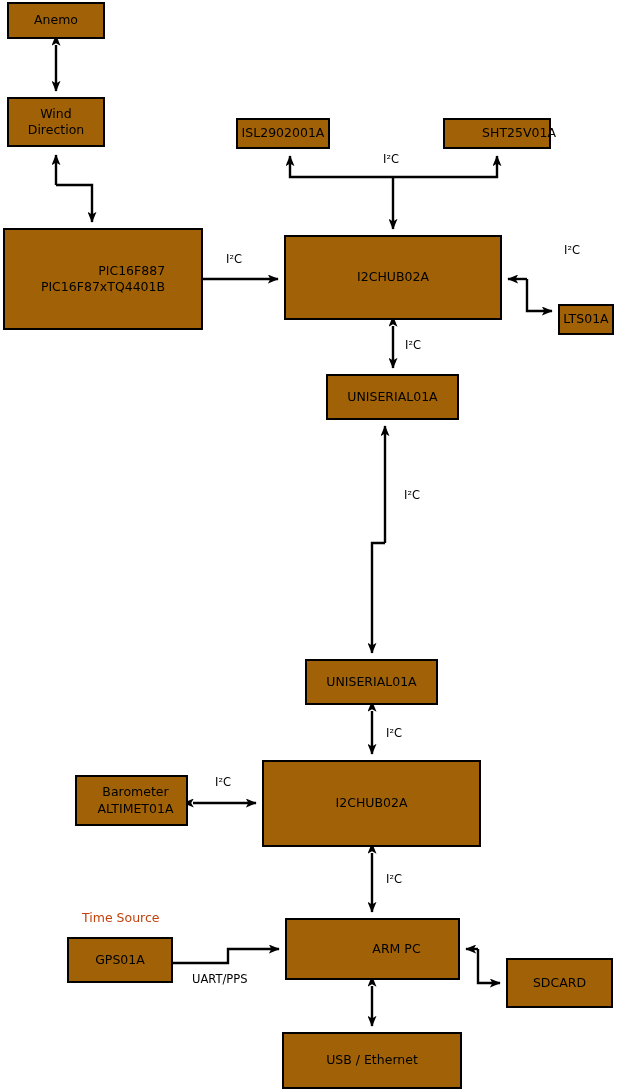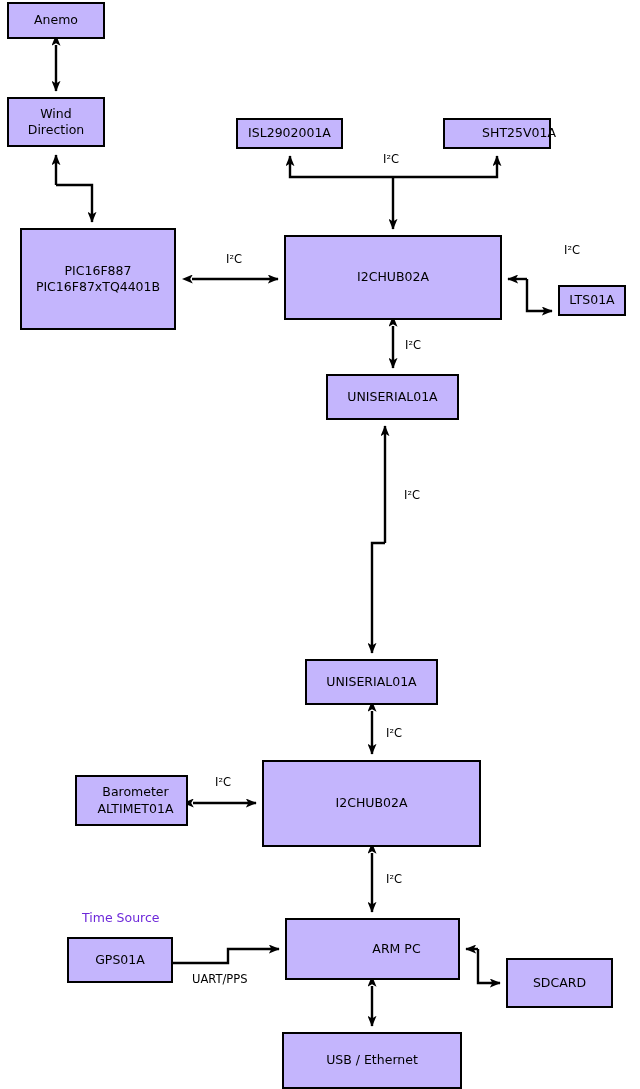--- a/index.html
+++ b/index.html
@@ -19,42 +19,42 @@
     position: absolute;
     left: 0;
     top: 0;
     width: 640px;
     height: 1089px;
   }
   .node {
     position: absolute;
     box-sizing: border-box;
     border: 2px solid #000000;
-    background: #c4b5fd;
+    background: #a16207;
     display: flex;
     align-items: center;
     justify-content: center;
     text-align: center;
     color: #000000;
     font-size: 12.5px;
     line-height: 1.32;
     z-index: 3;
   }
   .node span { display: block; }
   .edge-label {
     position: absolute;
     color: #000000;
     font-size: 11.5px;
     white-space: nowrap;
     z-index: 4;
     background: transparent;
   }
   .free-label {
     position: absolute;
-    color: #6d28d9;
+    color: #c2410c;
     font-size: 12.5px;
     white-space: nowrap;
     z-index: 4;
   }
 </style>
 </head>
 <body>
 
 <div id="canvas">
 
@@ -108,40 +108,40 @@
     <span>Anemo</span>
   </div>
 
   <div class="node" style="left:7px; top:97px; width:98px; height:50px;">
     <div>
       <span>Wind</span>
       <span>Direction</span>
     </div>
   </div>
 
-  <div class="node" style="left:20px; top:228px; width:156px; height:102px;">
+  <div class="node" style="left:3px; top:228px; width:200px; height:102px;text-align:right;">
     <div>
       <span>PIC16F887</span>
       <span>PIC16F87xTQ4401B</span>
     </div>
   </div>
 
-  <div class="node" style="left:236px; top:118px; width:107px; height:31px;">
+  <div class="node" style="left:236px; top:118px; width:94px; height:31px;">
     <span>ISL2902001A</span>
   </div>
 
   <div class="node" style="left:443px; top:118px; width:108px; height:31px;padding-left:44px;">
     <span>SHT25V01A</span>
   </div>
 
   <div class="node" style="left:284px; top:235px; width:218px; height:85px;">
     <span>I2CHUB02A</span>
   </div>
 
-  <div class="node" style="left:558px; top:285px; width:68px; height:31px;">
+  <div class="node" style="left:558px; top:304px; width:56px; height:31px;">
     <span>LTS01A</span>
   </div>
 
   <div class="node" style="left:326px; top:374px; width:133px; height:46px;">
     <span>UNISERIAL01A</span>
   </div>
 
   <div class="node" style="left:305px; top:659px; width:133px; height:46px;">
     <span>UNISERIAL01A</span>
   </div>

